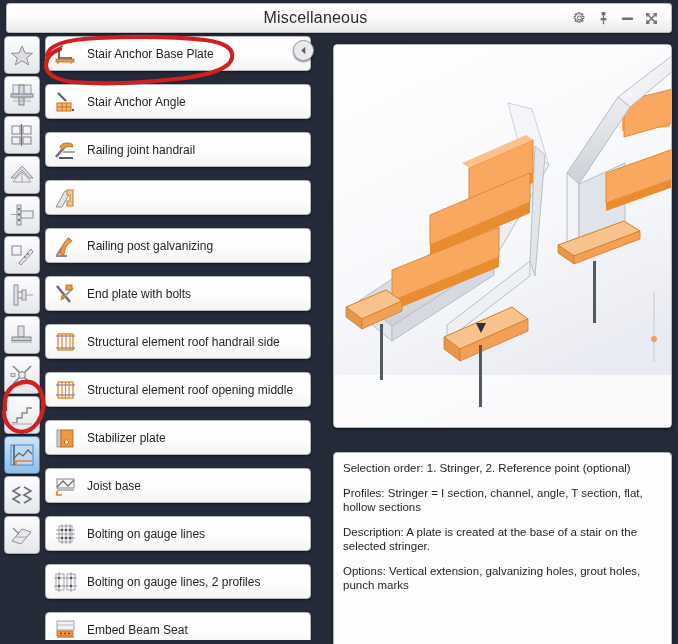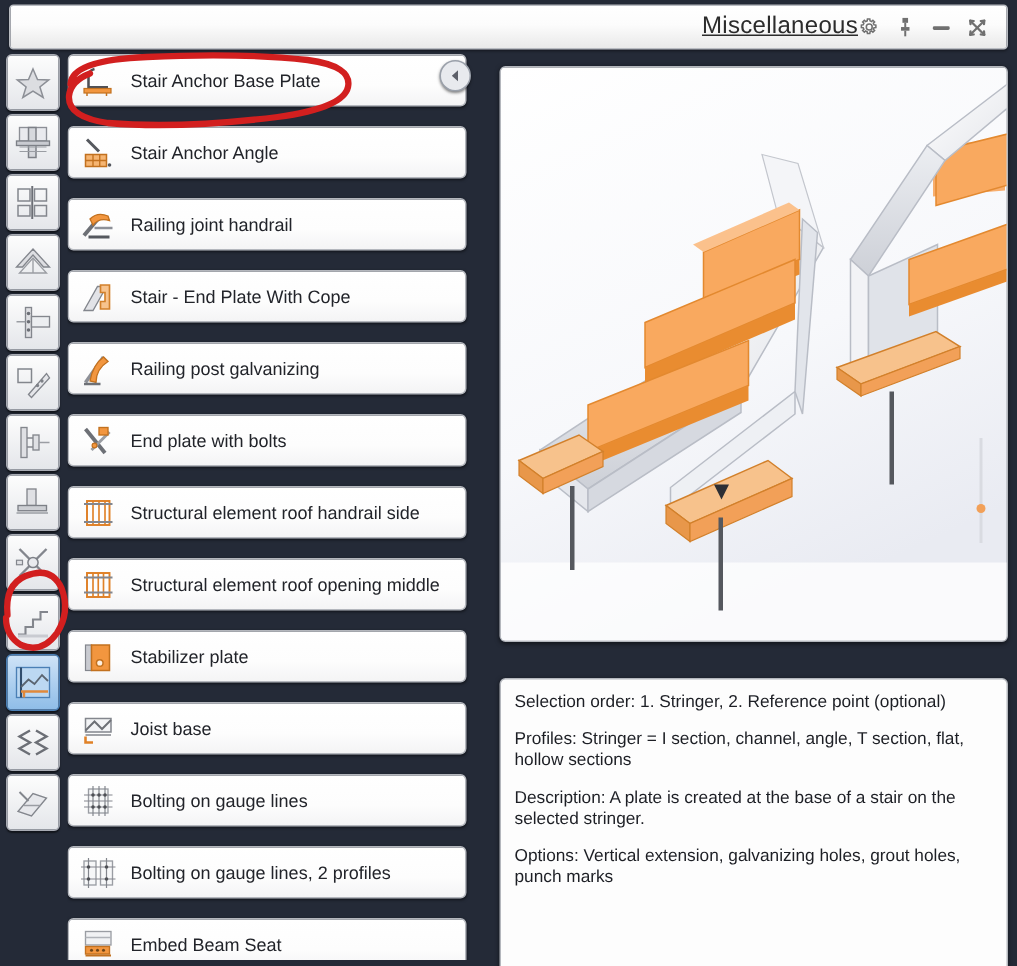--- a/index.html
+++ b/index.html
@@ -13,22 +13,22 @@
 
   
   #titlebar{
     position:absolute;left:6px;top:3px;width:664px;height:28px;
     background:linear-gradient(to bottom,#ffffff 0%,#fcfcfc 45%,#e9e9e9 100%);
     border:1px solid #b9bcc2;border-radius:3px;
     display:flex;align-items:center;
     box-shadow:0 1px 2px rgba(0,0,0,.45);
   }
   #title-text{
-    flex:1;text-align:right;font-size:16px;color:#2b2b2b;
-    letter-spacing:.2px;padding-left:52px;text-decoration:underline;
+    flex:1;text-align:center;font-size:16px;color:#2b2b2b;
+    letter-spacing:.2px;padding-left:52px;
   }
   .tb-icons{display:flex;align-items:center;gap:9px;padding-right:12px;}
   .tb-ic{width:15px;height:15px;display:block;opacity:.78;cursor:pointer;}
 
   
   #rail{
     position:absolute;left:4px;top:36px;width:38px;height:570px;
   }
   .rail-btn{
     width:36px;height:38px;margin-bottom:2px;
@@ -297,21 +297,20 @@
     <span class="row-lb">Railing joint handrail</span>
   </div>
 
   <div class="row">
     <span class="row-ic">
       <svg width="26" height="24" viewBox="0 0 26 24">
           <path d="M3 21 L12 5 L18 5 L9 21 Z" fill="#e2e3e7" stroke="#83868d" stroke-width=".9"></path>
           <path d="M14 4 L20 4 L20 20 L14 20 L14 15 L17 15 L17 9 L14 9 Z" fill="#f7c38e" stroke="#d2802b" stroke-width="1.1"></path>
         </svg>
     </span>
-    <span class="row-lb">Stair - End Plate With Cope</span>
   </div>
 
 
   <div class="row">
     <span class="row-ic">
       <svg width="26" height="24" viewBox="0 0 26 24">
           <path d="M4 21 L16 4" stroke="#8d9097" stroke-width="2.4"></path>
           <path d="M7 20 Q9 9 16 4 L19 7 Q11 12 11 21 Z" fill="#f2963f" stroke="#c2711f" stroke-width=".9"></path>
           <path d="M3 22 L14 22" stroke="#6d7076" stroke-width="1.6"></path>
         </svg>

